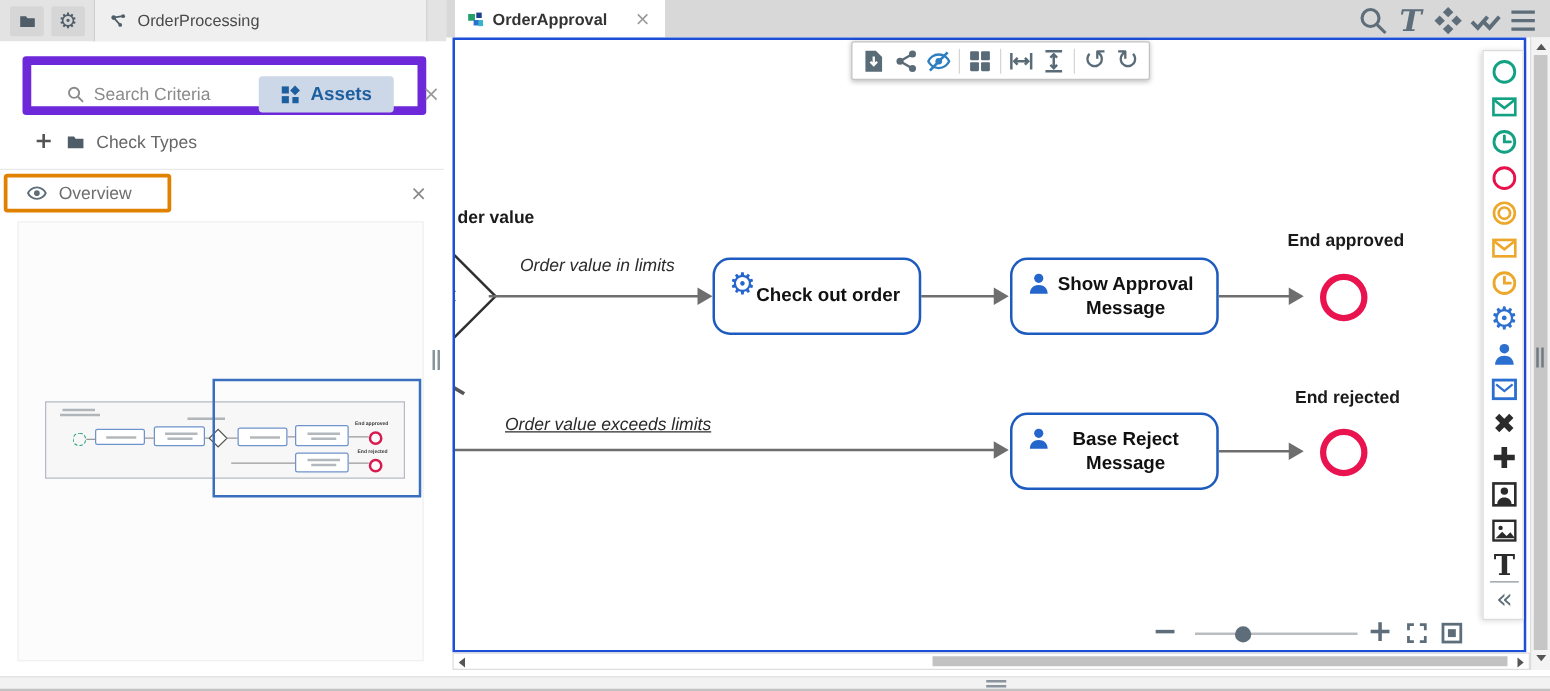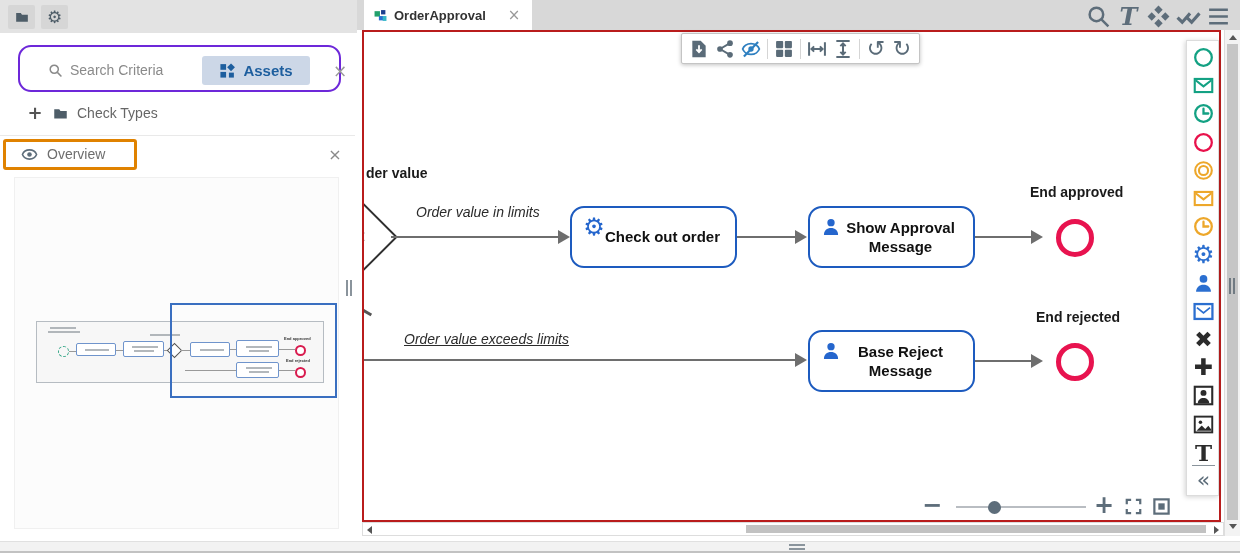--- a/index.html
+++ b/index.html
@@ -12,21 +12,21 @@
 
   
   .lp-header { left:0; top:0; width:357px; height:33px; background:#e3e3e3; }
   .lp-btn { top:5px; width:27px; height:24px; background:#d6d6d6; border-radius:2px;
             color:#4e5d68; }
   .lp-tab { left:75px; top:0; width:267px; height:33px; background:#efefef;
             border-left:1px solid #cfcfcf; border-right:1px solid #cfcfcf;
             display:flex; align-items:center; gap:8px; padding-left:12px;
             font-size:13px; color:#4a4a4a; }
   .searchbox { left:18px; top:45px; width:323px; height:47px; background:#fff;
-               border:2px solid #6d28d9; border-radius:13px; }
+               border:7px solid #6d28d9; border-radius:3px; }
   .search-input { left:50px; top:12px; width:125px; height:22px; border:none; outline:none;
                   font-size:14px; color:#555; font-family:"Liberation Sans",sans-serif;
                   background:transparent; }
   .search-input::placeholder { color:#8a8a8a; opacity:1; }
   .assets-btn { left:182px; top:9px; width:108px; height:29px; background:#ccd7e7;
                 border:none; border-radius:3px; display:flex; align-items:center;
                 justify-content:center; gap:7px; color:#1d5e9e; font-weight:bold;
                 font-size:15px; cursor:pointer; font-family:"Liberation Sans",sans-serif; }
   .row-label { font-size:14px; color:#666; }
   .orange-hl { left:3px; top:139px; width:134px; height:31px;
@@ -42,21 +42,21 @@
   .mini-label { font-size:4px; font-weight:bold; color:#333; white-space:nowrap; }
   .mini-viewport { left:170px; top:303px; width:167px; height:95px; border:2px solid #3a6fc0; }
 
   
   .tabbar { left:357px; top:0; width:883px; height:30px; background:#d8d8d8; }
   .doc-tab { left:364px; top:0; width:168px; height:30px; background:#fff;
              display:flex; align-items:center; gap:7px; padding-left:10px;
              font-size:13px; font-weight:bold; color:#333; }
   .top-icon { top:4px; width:25px; height:25px; color:#5d6d7a; cursor:pointer; }
   .canvas-frame { left:362px; top:30px; width:859px; height:492px;
-                  border:2px solid #b91c1c; background:#fff; }
+                  border:2px solid #1d4ed8; background:#fff; }
   .canvas-inner { position:absolute; left:0; top:0; width:855px; height:488px;
                   overflow:hidden; }
   .float-toolbar { left:681px; top:33px; height:31px; background:#fff;
                    border:1px solid #c4c4c4; border-radius:2px;
                    box-shadow:0 1px 4px rgba(0,0,0,.25);
                    display:flex; align-items:center; gap:6px; padding:0 7px; }
   .tb-icon { width:20px; height:20px; color:#5a6b78; cursor:pointer; flex:none; }
   .tb-sep { width:1px; height:20px; background:#d5d5d5; flex:none; }
 
   
@@ -97,20 +97,31 @@
 
   <div class="abs lp-header">
     <div class="abs lp-btn glyph icon" style="left:8px;">
         <span class="icon" style="width:16px;height:14px;">
           <svg viewBox="0 0 24 24" fill="currentColor">
             <path d="M2 5h8l2 3h10v12H2z"></path>
           </svg>
         </span>
       </div>
     <div class="abs lp-btn glyph" style="left:41px;font-size:17px;">⚙</div>
+    <div class="abs lp-tab">
+      <span class="icon" style="width:14px;height:14px;color:#4e5d68;">
+          <svg viewBox="0 0 24 24" fill="currentColor">
+            <path d="M5 7L17 5M5 7l8 9" stroke="currentColor" stroke-width="2.4" fill="none"></path>
+            <circle cx="5" cy="7" r="3.2"></circle>
+            <circle cx="18" cy="5" r="2.6"></circle>
+            <circle cx="14" cy="17" r="2.6"></circle>
+          </svg>
+        </span>
+      <span>OrderProcessing</span>
+    </div>
   </div>
 
   <div class="abs searchbox">
     <span class="abs icon" style="left:28px;top:16px;width:15px;height:15px;color:#8a8a8a;">
         <svg viewBox="0 0 24 24" fill="none" stroke="currentColor" stroke-width="2.4">
           <circle cx="10" cy="10" r="6.5"></circle>
           <path d="M15 15l6.5 6.5"></path>
         </svg>
       </span>
     <input class="abs search-input" placeholder="Search Criteria" style="">

